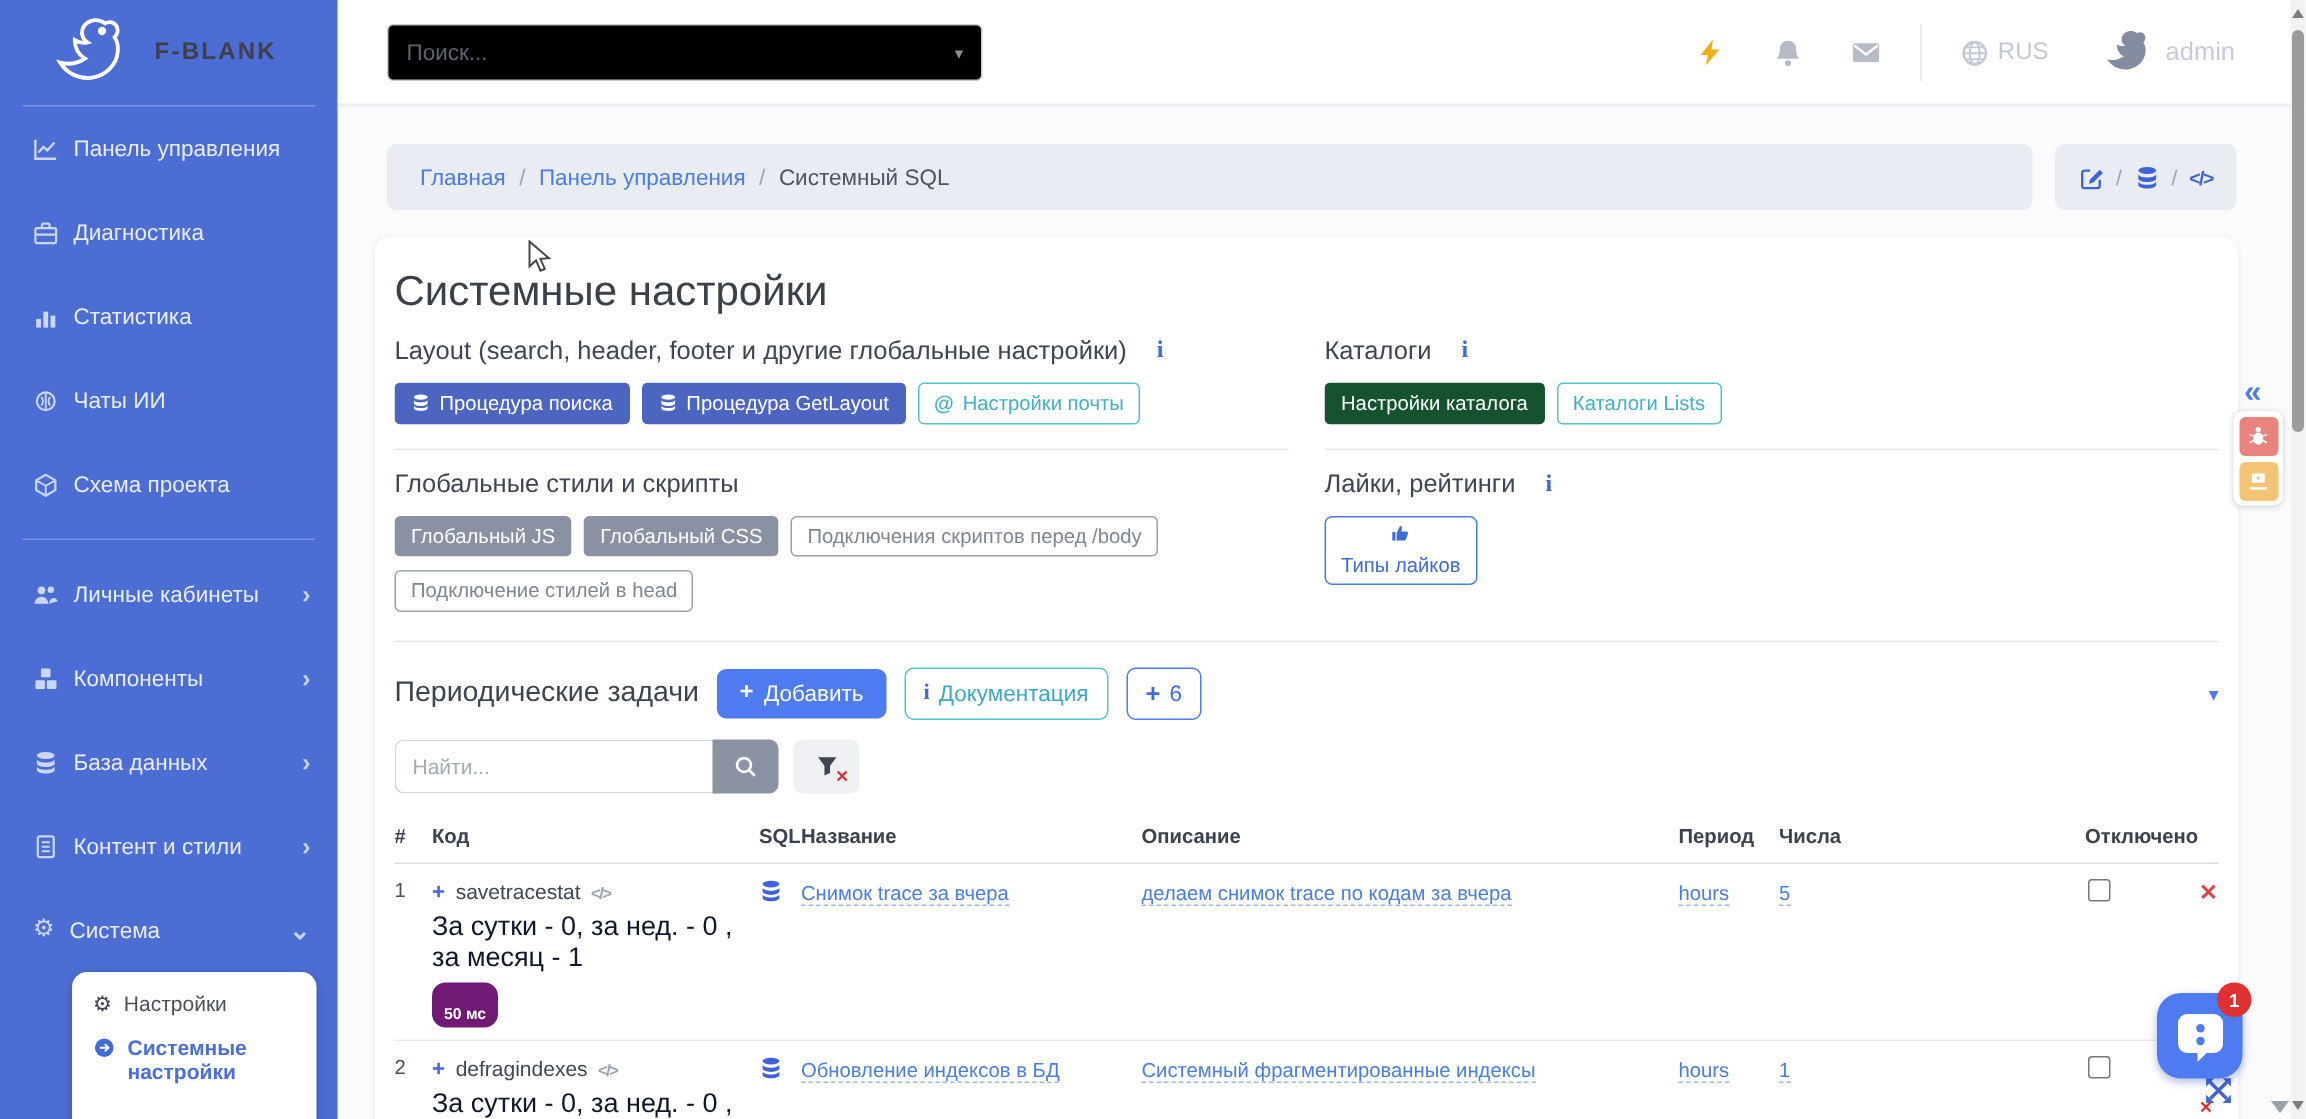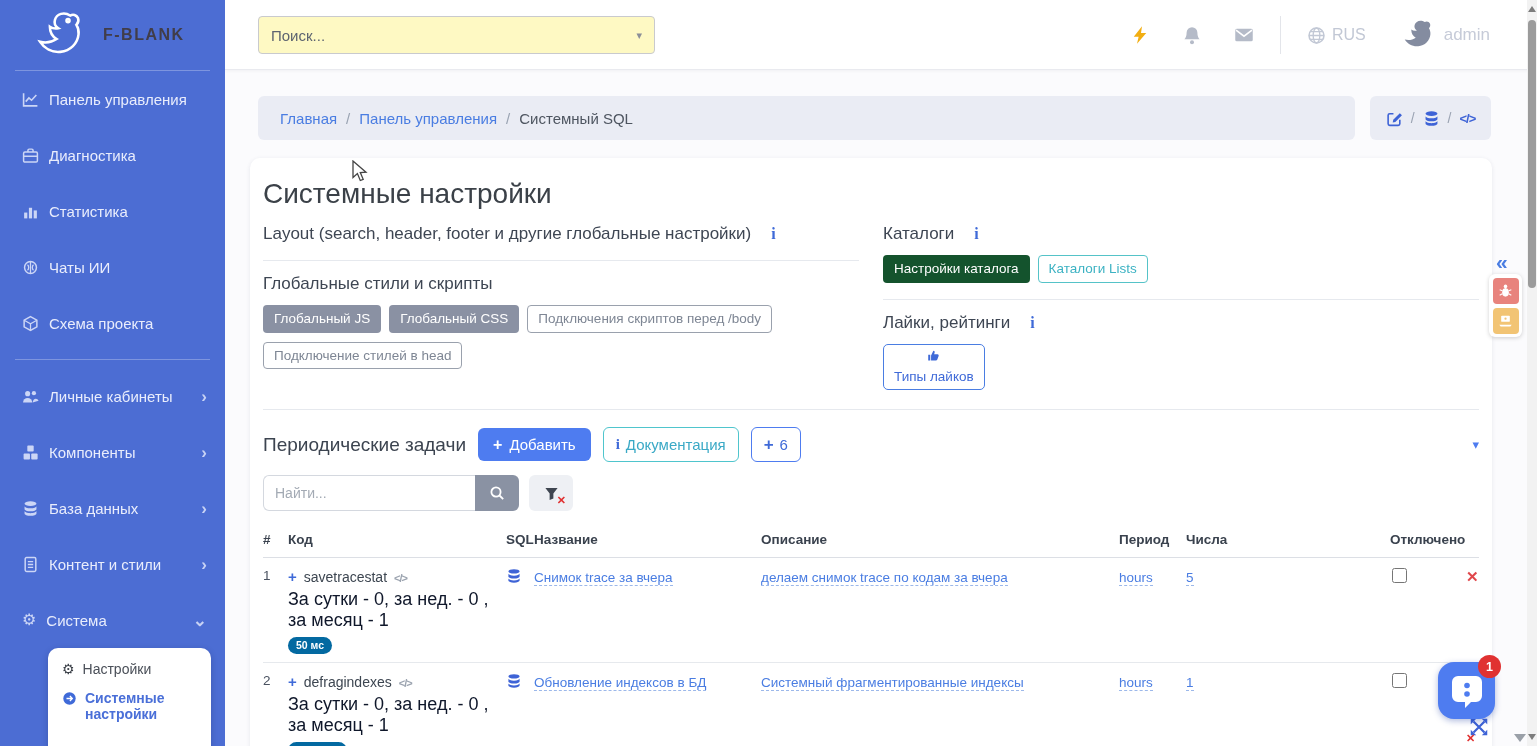--- a/index.html
+++ b/index.html
@@ -24,21 +24,21 @@
   .submenu-item { display:flex; align-items:flex-start; gap:8px; font-size:14px; color:#4a4f58; cursor:pointer; }
   .submenu-item + .submenu-item { margin-top:13px; }
   .submenu-item.active { color:#4a6fd8; font-weight:700; }
   .sub-gear { color:#3a3f47; font-size:14px; }
   .arrow-circle { width:15px; height:15px; flex:0 0 auto; margin-top:1px; }
 
   
   .topbar { position:absolute; left:225px; top:0; right:0; height:70px; background:#fff;
     border-bottom:1px solid #e9eaef; box-shadow:0 1px 3px rgba(60,60,90,.06); z-index:4; }
   .gsearch { position:absolute; left:33px; top:16px; width:397px; height:38px; border:1px solid #c9cace;
-    border-radius:4px; display:flex; align-items:center; padding:0 12px; font-size:15px; color:#5d6470; cursor:pointer; background:#fef9c3; }
+    border-radius:4px; display:flex; align-items:center; padding:0 12px; font-size:15px; color:#5d6470; cursor:pointer; background:#000000; }
   .gsearch .sel-caret { margin-left:auto; color:#8b8f98; font-size:11px; }
   .top-icons { position:absolute; right:47px; top:0; height:70px; display:flex; align-items:center; }
   .tico { width:20px; height:20px; color:#b5bbc8; cursor:pointer; }
   .tico + .tico { margin-left:32px; }
   .bolt { color:#f2ae12; }
   .top-sep { width:1px; height:38px; background:#e3e5ea; margin:0 26px; }
   .lang { display:flex; align-items:center; gap:6px; color:#c2c8d5; font-size:16px; cursor:pointer; }
   .lang .tico { width:19px; height:19px; color:#c2c8d5; margin:0; }
   .userbox { display:flex; align-items:center; gap:8px; margin-left:34px; cursor:pointer; }
   .userbox .uname { color:#c6cbd8; font-size:17px; }
@@ -104,22 +104,22 @@
   .thead, .trow { display:grid; grid-template-columns:25px 218px 28px 227px 358px 67px 204px 76px 1fr; }
   .thead { font-size:13.5px; font-weight:700; color:#3a424e; padding:6px 0 10px 0; border-bottom:1px solid #dcdfe5; }
   .trow { padding:10px 0 8px 0; border-bottom:1px solid #e6e9ed; min-height:63px; align-items:start; }
   .td { font-size:13.5px; }
   .td-num { color:#4a5260; }
   .code-line { display:flex; align-items:baseline; gap:7px; }
   .plus-ico { color:#3f6ad8; font-weight:700; font-size:15px; cursor:pointer; }
   .code-text { color:#3d4651; font-size:14px; cursor:pointer; }
   .tag-ico { color:#9ba3af; font-size:11px; font-weight:700; cursor:pointer; letter-spacing:-1px; }
   .stats { font-size:18px; color:#0f172a; margin-top:4px; }
-  .badge-time { display:inline-block; margin-top:6px; background:#0369a1; color:#fff; font-size:10.5px;
-    font-weight:700; padding:2px 8px 3px 8px; border-radius:9px; }
+  .badge-time { display:inline-block; margin-top:6px; background:#701a75; color:#fff; font-size:10.5px;
+    font-weight:700; padding:15px 8px 3px 8px; border-radius:9px; }
   .db-blue { width:16px; height:16px; color:#3e63d6; cursor:pointer; }
   .dlink { color:#4a7de2; font-size:13.5px; border-bottom:1px dashed #9cb8ea; cursor:pointer; line-height:1.5; }
   .cb { width:15px; height:15px; margin-left:2px; cursor:pointer; }
   .del { color:#e0474b; font-weight:700; font-size:15px; cursor:pointer; }
 
   
   .collapse-glyph { position:absolute; left:1496px; top:250px; color:#4a7de2; font-size:21px; font-weight:700; cursor:pointer; z-index:8; }
   .tools-panel { position:absolute; left:1489px; top:274px; width:33px; height:63px; background:#fff; border-radius:6px;
     box-shadow:0 1px 4px rgba(0,0,0,.18); display:flex; flex-direction:column; align-items:center; justify-content:center; gap:4px; z-index:8; }
   .tool-btn { width:26px; height:26px; border-radius:4px; border:none; display:flex; align-items:center; justify-content:center; cursor:pointer; }
@@ -385,20 +385,38 @@
 
   <main class="card">
     <h1 class="page-title">Системные настройки</h1>
 
     <div class="two-col">
 
       <section>
         <div class="sec-h">
           <span>Layout (search, header, footer и другие глобальные настройки)</span>
           <span class="info-i">i</span>
+        </div>
+        <div class="btn-row">
+          <button class="btn btn-indigo">
+            <svg class="bico">
+                <use href="#i-db"></use>
+              </svg>
+            <span>Процедура поиска</span>
+          </button>
+          <button class="btn btn-indigo">
+            <svg class="bico">
+                <use href="#i-db"></use>
+              </svg>
+            <span>Процедура GetLayout</span>
+          </button>
+          <button class="btn btn-teal-o">
+            <span style="font-weight:700;">@</span>
+            <span>Настройки почты</span>
+          </button>
         </div>
         <hr class="col-div">
         <div class="sec-h">
           <span>Глобальные стили и скрипты</span>
         </div>
         <div class="btn-row" style="max-width:520px;">
           <button class="btn btn-gray">
               <span>Глобальный JS</span>
             </button>
           <button class="btn btn-gray">

